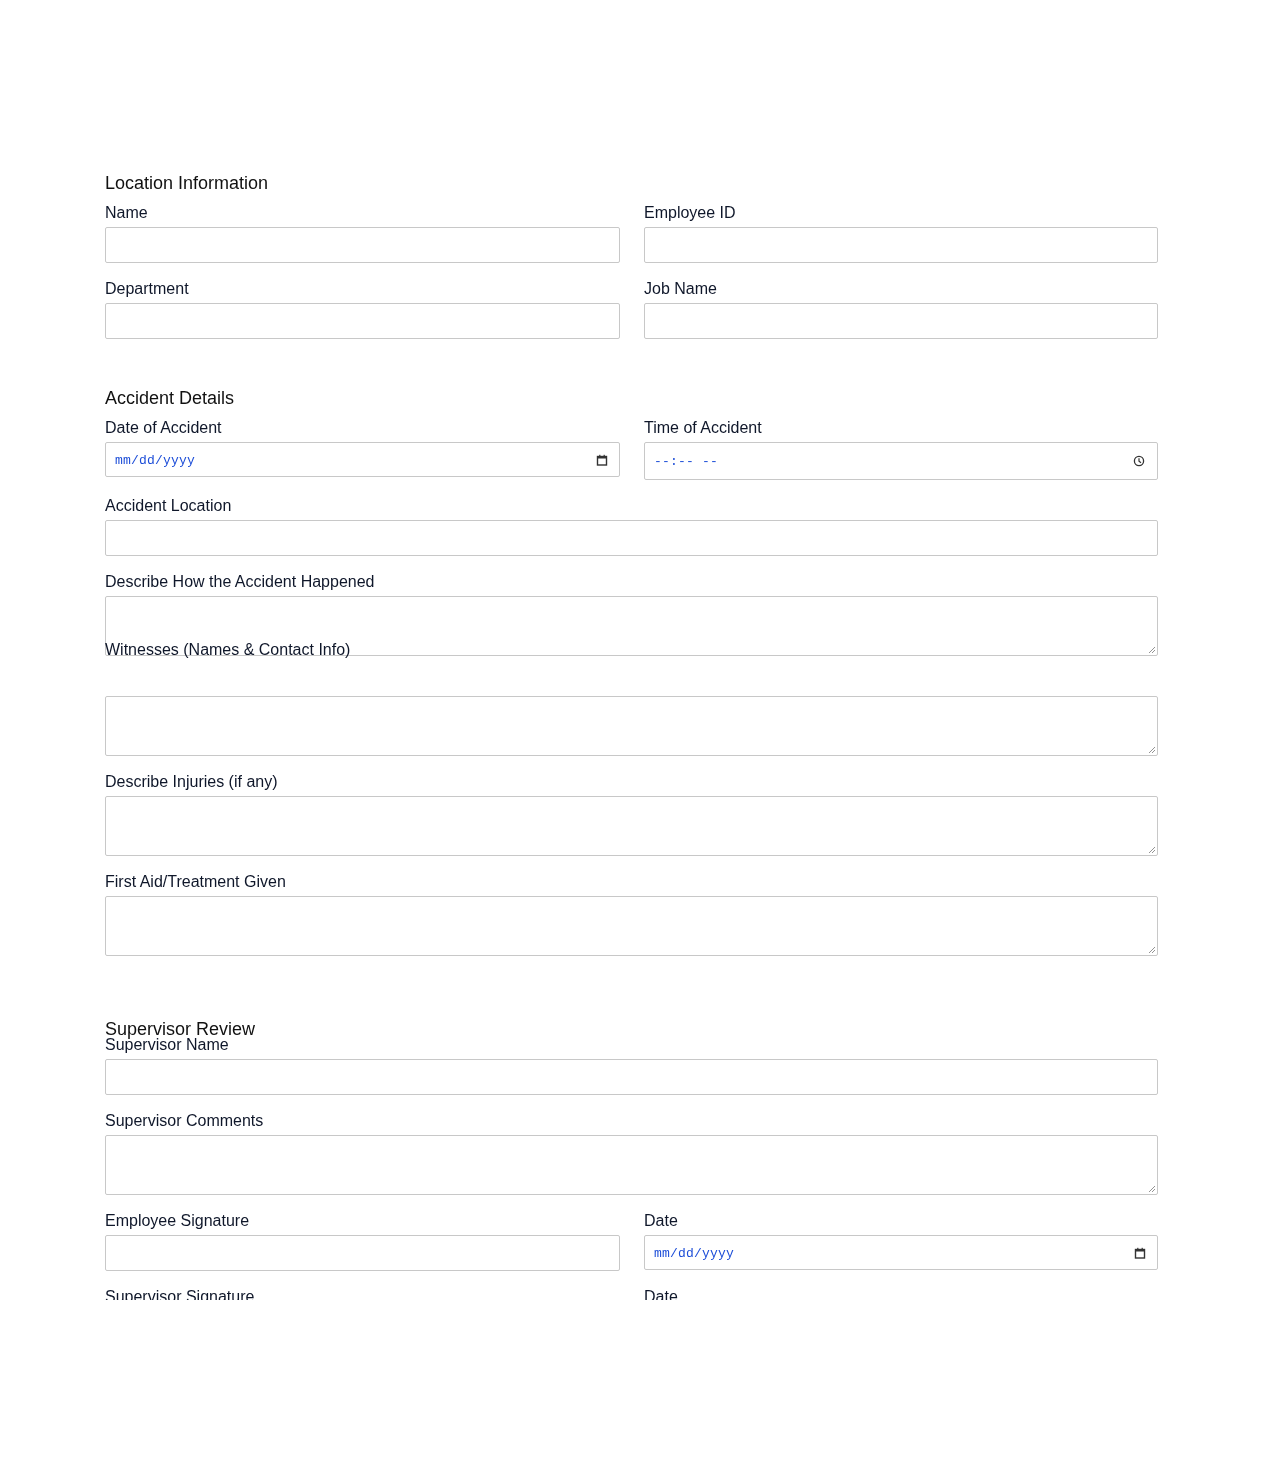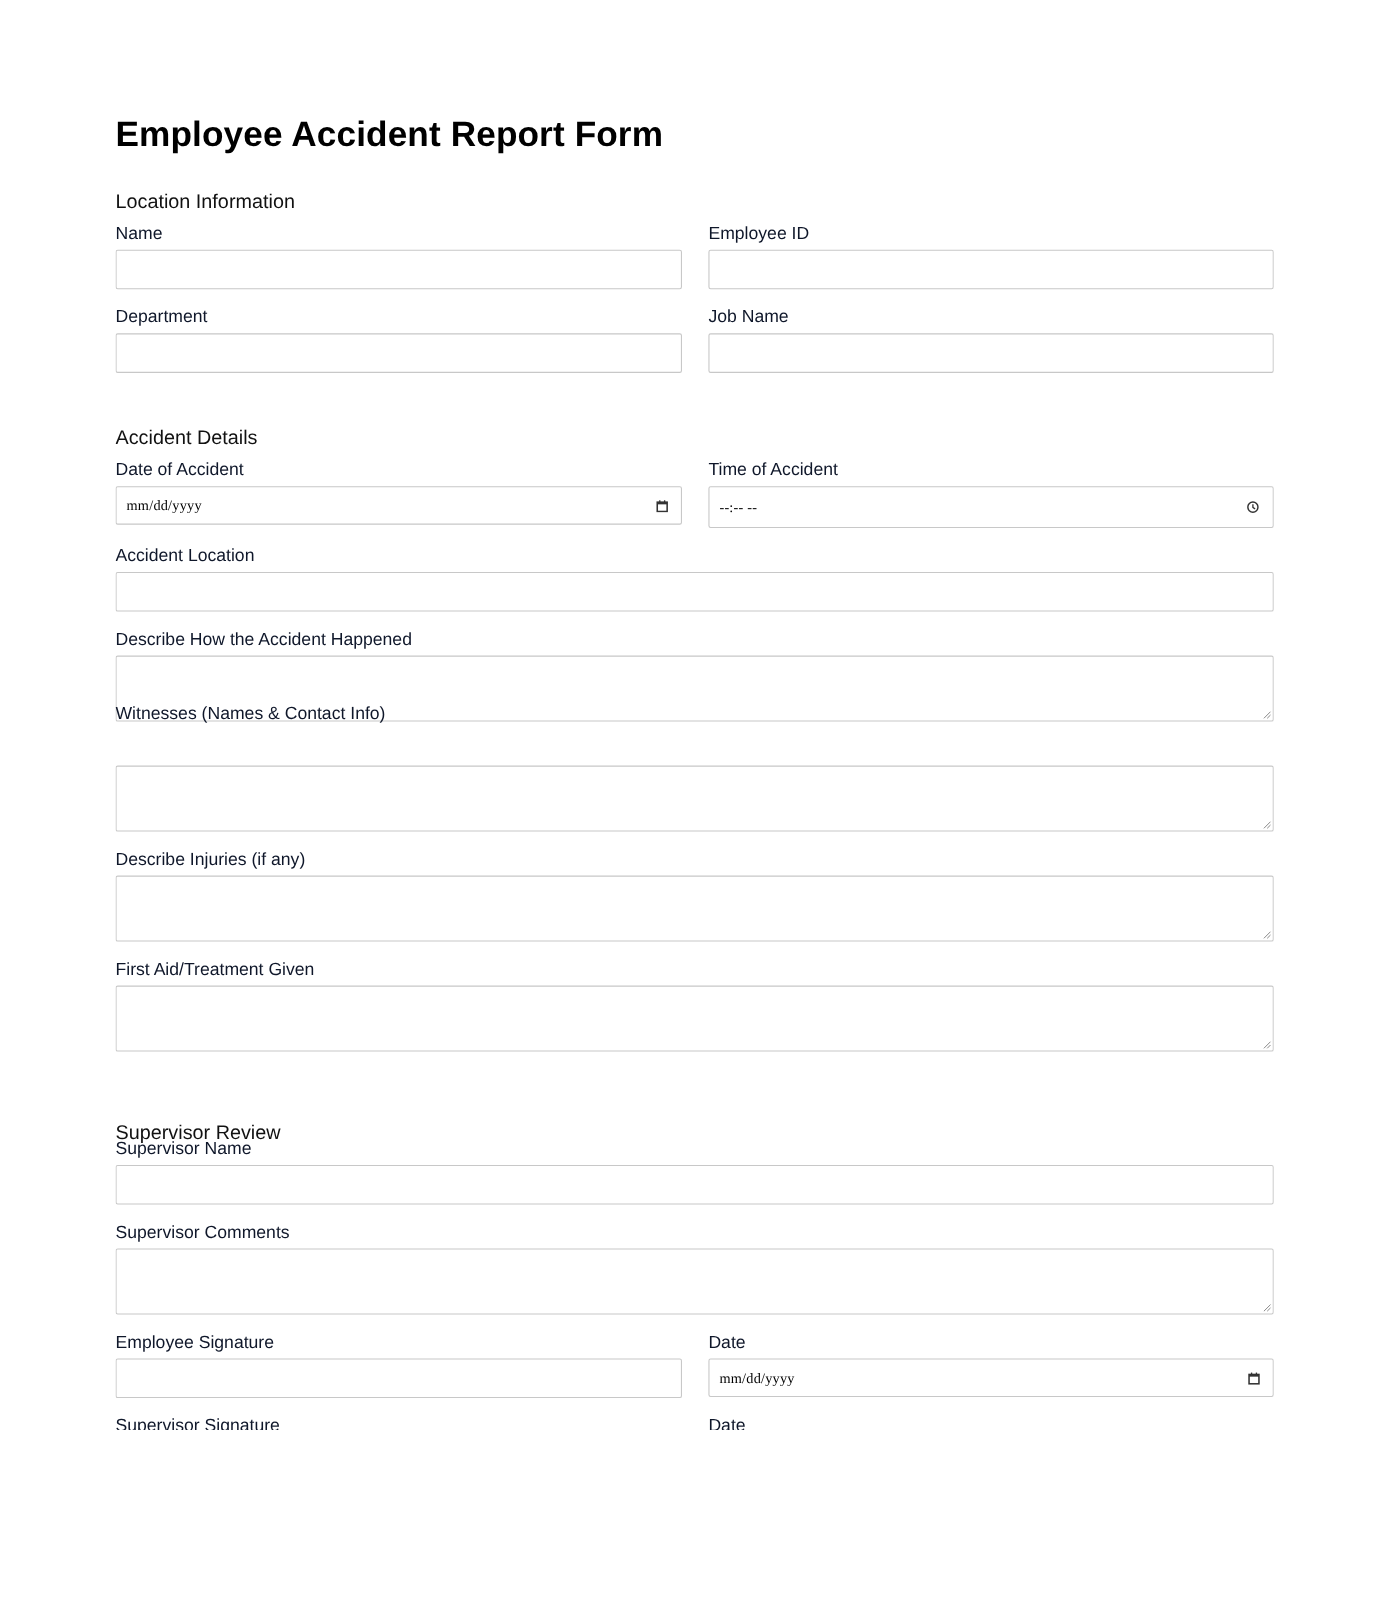--- a/index.html
+++ b/index.html
@@ -62,23 +62,23 @@
   .full { left: 0; width: 1053px; }
   .text-input { height: 36px; }
   .date-input { height: 35px; }
   .time-input { height: 38px; }
   .textarea { height: 60px; }
   .mono-ph {
     position: absolute;
     left: 9px;
     top: 50%;
     transform: translateY(-50%);
-    font-family: Liberation Serif, serif;
+    font-family: Liberation Mono, monospace;
     font-size: 13px;
-    color: #000000;
+    color: #1d4ed8;
     letter-spacing: 0.2px;
   }
   .cal-icon {
     position: absolute;
     right: 11px;
     top: 50%;
     transform: translateY(-50%);
     width: 12px;
     height: 12px;
   }
@@ -96,21 +96,20 @@
     bottom: 1px;
     width: 8px;
     height: 8px;
   }
 </style>
 </head>
 <body>
 
 <div class="page">
 
-  <h1>Employee Accident Report Form</h1>
 
   <h2 class="section-title" style="top:172px;">Location Information</h2>
 
   <label class="label" style="left:0; top:203px;">Name</label>
   <div class="field text-input half-left" style="top:227px;"></div>
 
   <label class="label" style="left:539px; top:203px;">Employee ID</label>
   <div class="field text-input half-right" style="top:227px;"></div>
 
   <label class="label" style="left:0; top:279px;">Department</label>

